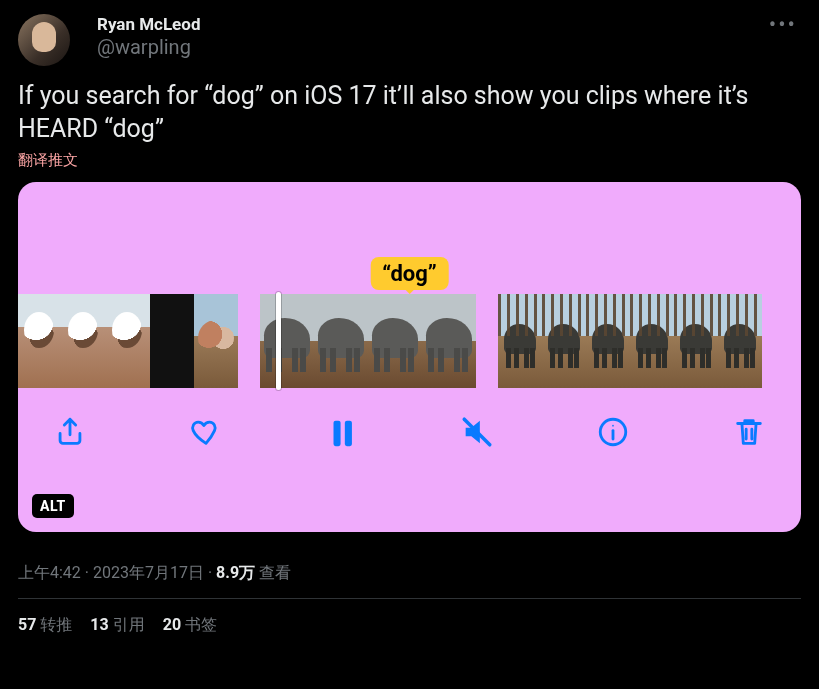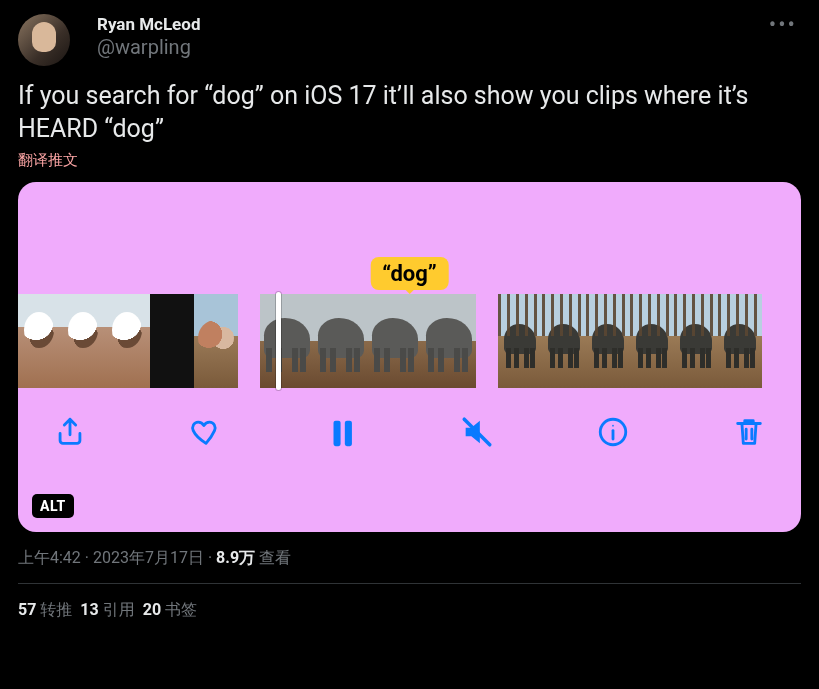--- a/index.html
+++ b/index.html
@@ -199,28 +199,28 @@
     color: #fff;
     font-weight: 800;
     font-size: 14px;
     padding: 4px 8px;
     border-radius: 5px;
     letter-spacing: 0.5px;
   }
   .meta {
     color: #71767b;
     font-size: 16px;
-    margin-top: 16px;
+    margin-top: 31px;
     padding-bottom: 14px;
     border-bottom: 1px solid #2f3336;
   }
   .meta .strong { color: #e7e9ea; font-weight: 700; }
   .stats {
     display: flex;
-    gap: 8px;
+    gap: 18px;
     color: #71767b;
     font-size: 16px;
     padding: 16px 0 0 0;
   }
   .stats .num { color: #e7e9ea; font-weight: 700; margin-right: 4px; }
 </style>
 </head>
 <body>
 
 <div class="tweet">

